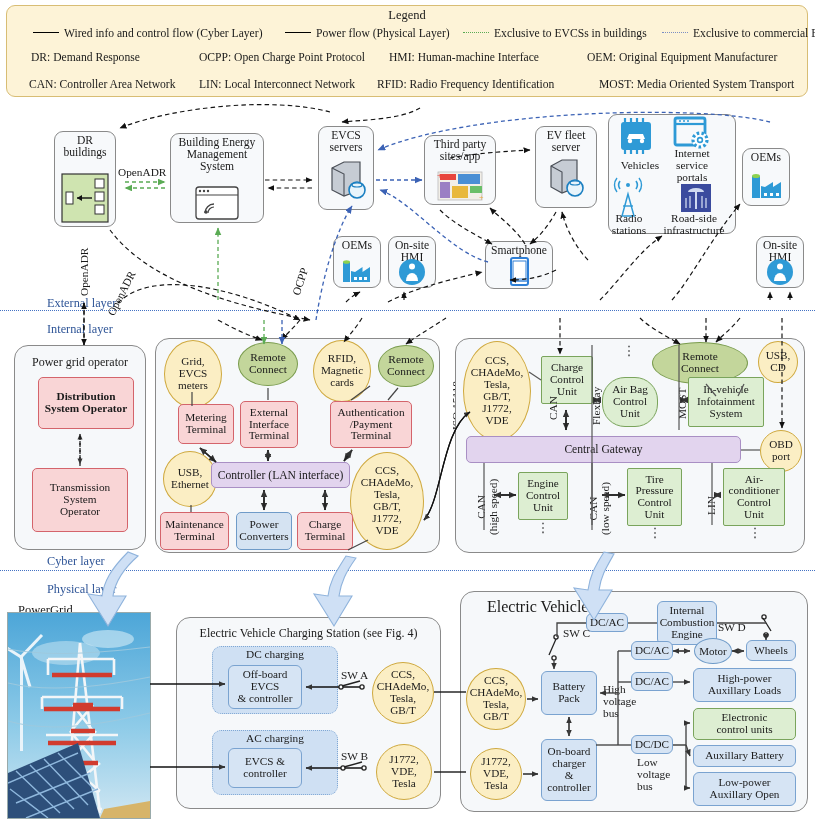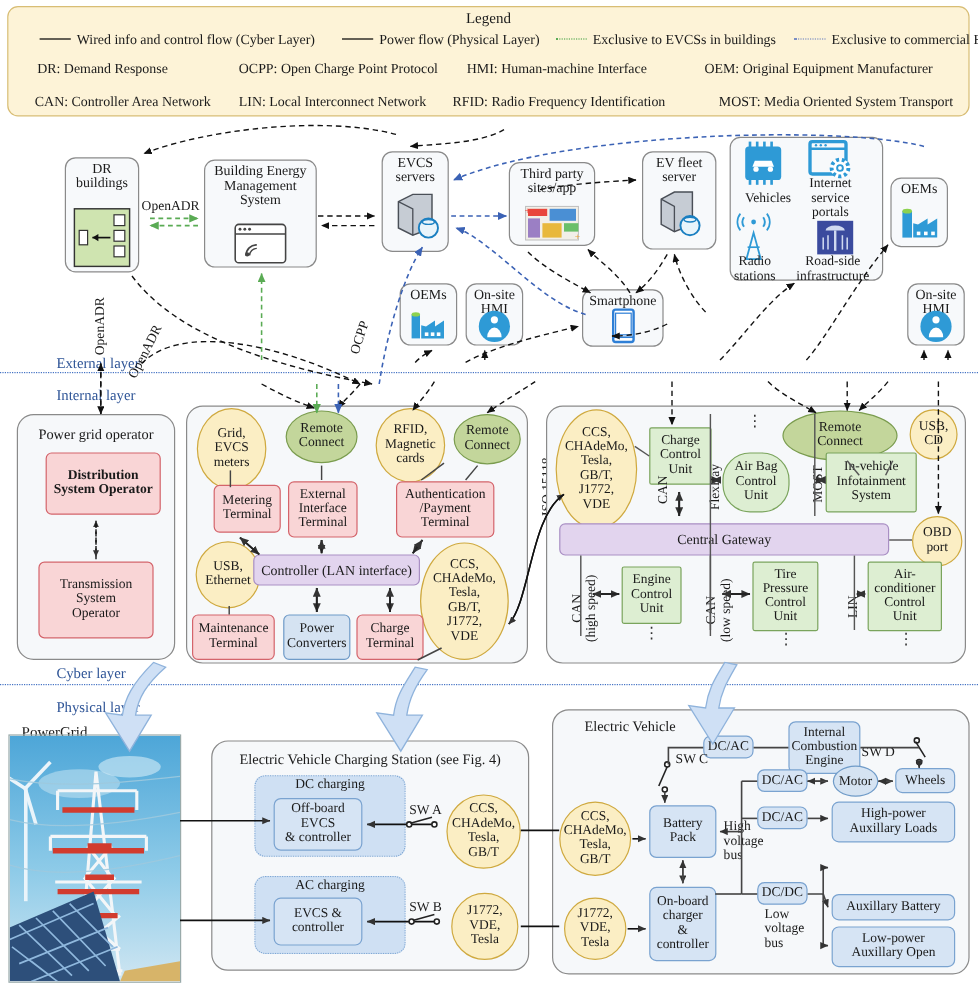--- a/index.html
+++ b/index.html
@@ -504,21 +504,21 @@
 
   <div class="ellipse-y" style="left:372px;top:662px;width:62px;height:62px;white-space:pre-line;">CCS,
 CHAdeMo,
 Tesla,
 GB/T</div>
   <div class="ellipse-y" style="left:376px;top:744px;width:56px;height:56px;white-space:pre-line;">J1772,
 VDE,
 Tesla</div>
 
   <div class="panel" style="left:460px;top:591px;width:348px;height:221px;"></div>
-  <div class="txt" style="left:487px;top:599px;font-size:12px;">Electric Vehicle</div>
+  <div class="txt" style="left:487px;top:599px;font-size:16px;">Electric Vehicle</div>
 
   <div class="ellipse-y" style="left:466px;top:668px;width:60px;height:62px;white-space:pre-line;">CCS,
 CHAdeMo,
 Tesla,
 GB/T</div>
   <div class="ellipse-y" style="left:470px;top:748px;width:52px;height:52px;white-space:pre-line;">J1772,
 VDE,
 Tesla</div>
 
   <div class="bluebox2" style="left:541px;top:671px;width:56px;height:44px;white-space:pre-line;">Battery
@@ -544,20 +544,22 @@
 
   <div class="txt" style="left:603px;top:684px;white-space:pre-line;">High
 voltage
 bus</div>
   <div class="txt" style="left:637px;top:757px;white-space:pre-line;">Low
 voltage
 bus</div>
 
   <div class="bluebox2" style="left:693px;top:668px;width:103px;height:34px;white-space:pre-line;">High-power
 Auxillary Loads</div>
+  <div class="greenbox" style="left:693px;top:708px;width:103px;height:32px;white-space:pre-line;border-radius:5px;">Electronic
+control units</div>
   <div class="bluebox2" style="left:693px;top:745px;width:103px;height:22px;">Auxillary Battery</div>
   <div class="bluebox2" style="left:693px;top:772px;width:103px;height:34px;white-space:pre-line;">Low-power
 Auxillary Open</div>
 
   <svg class="ov">
     <defs>
       <marker id="ah" markerWidth="7" markerHeight="7" refX="5.6" refY="2.6" orient="auto">
         <path d="M0,0 L6,2.6 L0,5.2 z" fill="#111"></path>
       </marker>
       <marker id="ahg" markerWidth="7" markerHeight="7" refX="5.6" refY="2.6" orient="auto">

